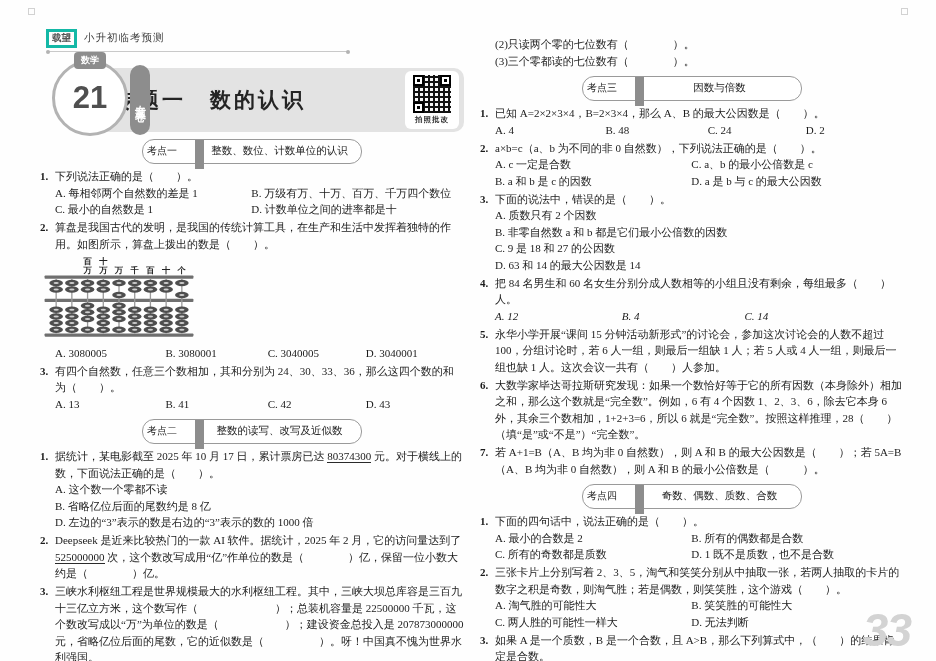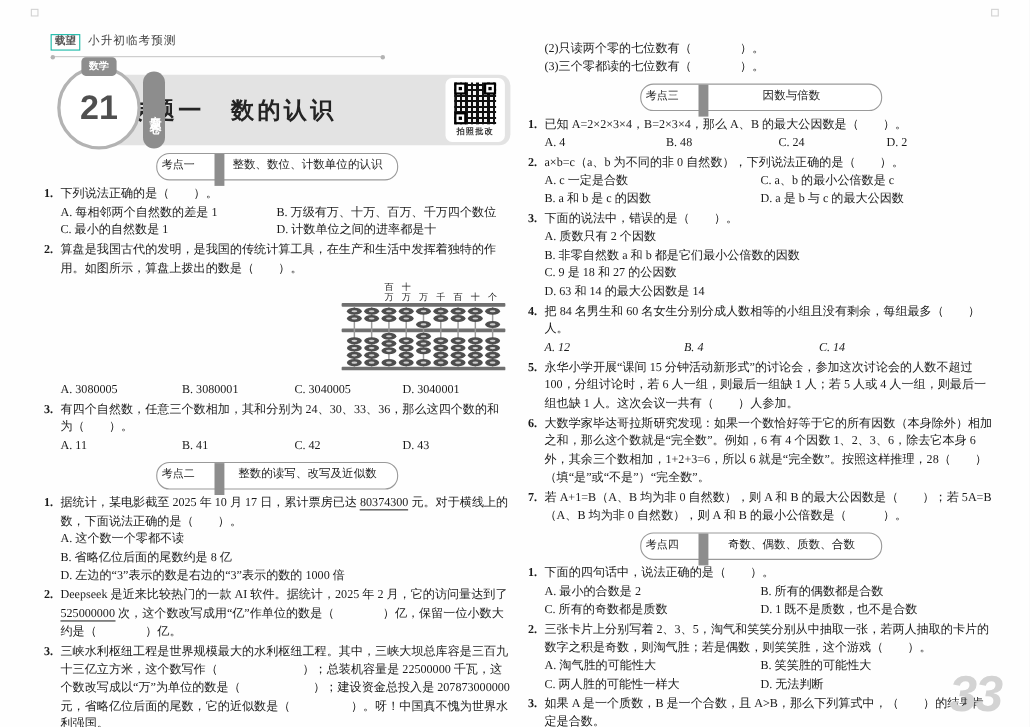--- a/index.html
+++ b/index.html
@@ -8,21 +8,21 @@
         outline:1px solid #e7e7e7;}
   .mark{position:absolute;width:5px;height:5px;border:1px solid #d2d2d2;top:8px;}
   .mark.tl{left:28px}.mark.tr{right:28px}
   .cols{display:flex;gap:16px;padding:6px 34px 0 40px;}
   .col{width:424px;flex:0 0 auto;}
   .col-left{padding-top:24px;}
   .col-right{padding-top:30px;}
 
   
   .logo-row{display:flex;align-items:center;gap:7px;height:16px;margin-left:6px;}
-  .logo-box{display:inline-block;border:1px solid #14b8a6;padding:0 3px;font-size:9.5px;line-height:13px;color:#555;font-weight:700;}
+  .logo-box{display:inline-block;border:3px solid #14b8a6;padding:0 3px;font-size:9.5px;line-height:13px;color:#555;font-weight:700;}
   .series{font-size:10.5px;color:#3d3d3d;letter-spacing:1px;text-align:right;}
   .rule{position:relative;height:1px;background:#c9c9c9;width:300px;margin:5px 0 0 8px;}
   .rule::before,.rule::after{content:"";position:absolute;top:-1.5px;width:4px;height:4px;border-radius:50%;background:#b3b3b3;}
   .rule::before{left:-2px}.rule::after{right:-2px}
   .banner{margin-left:26px;margin-top:16px;height:64px;background:#e3e3e3;border-radius:10px;position:relative;
           display:flex;align-items:center;justify-content:flex-start;}
   .badge{position:absolute;left:-14px;top:-8px;width:70px;height:70px;border-radius:50%;background:#fff;
          border:3px solid #b3b3b3;display:flex;align-items:center;justify-content:center;}
   .badge-num{font:700 31px "Liberation Sans",sans-serif;color:#4f4f4f;}
   .badge-tab{position:absolute;left:50%;transform:translateX(-50%);top:-11px;background:#8d8d8d;color:#fff;
@@ -53,21 +53,21 @@
   
   .q{position:relative;padding-left:15px;margin-top:1.5px;}
   .qn{position:absolute;left:0;top:0;font-weight:700;}
   .sub{padding-left:15px;}
   .opts{padding-left:15px;}
   .cols2{display:grid;grid-template-columns:48% 52%;}
   .cols3{display:grid;grid-template-columns:31% 30% 39%;font-style:italic;}
   .cols4{display:grid;grid-template-columns:27% 25% 24% 24%;}
   .stack span{display:block;}
   .u{border-bottom:1px solid #2a2a2a;}
-  .fig{text-align:right;margin:2px 0 0;}
+  .fig{text-align:left;margin:2px 0 0;font-weight:bold;}
   .pageno{position:absolute;right:26px;bottom:4px;font:italic 700 46px "Liberation Sans",sans-serif;color:#d3d3d3;
           letter-spacing:-2px;}
 </style>
 </head>
 <body>
 
 <div class="page">
   <div class="mark tl"></div>
   <div class="mark tr"></div>
 
@@ -252,21 +252,21 @@
         <span>B. 3080001</span>
         <span>C. 3040005</span>
         <span>D. 3040001</span>
       </div>
 
       <div class="q">
         <span class="qn">3.</span>
         <span>有四个自然数，任意三个数相加，其和分别为 24、30、33、36，那么这四个数的和为（　　）。</span>
       </div>
       <div class="opts cols4">
-        <span>A. 11</span>
+        <span>A. 13</span>
         <span>B. 41</span>
         <span>C. 42</span>
         <span>D. 43</span>
       </div>
 
       <div class="kd-row">
         <span class="kd">
           <span class="kd-label">考点二</span>
           <span class="kd-ribbon"></span>
           <span class="kd-topic">整数的读写、改写及近似数</span>

